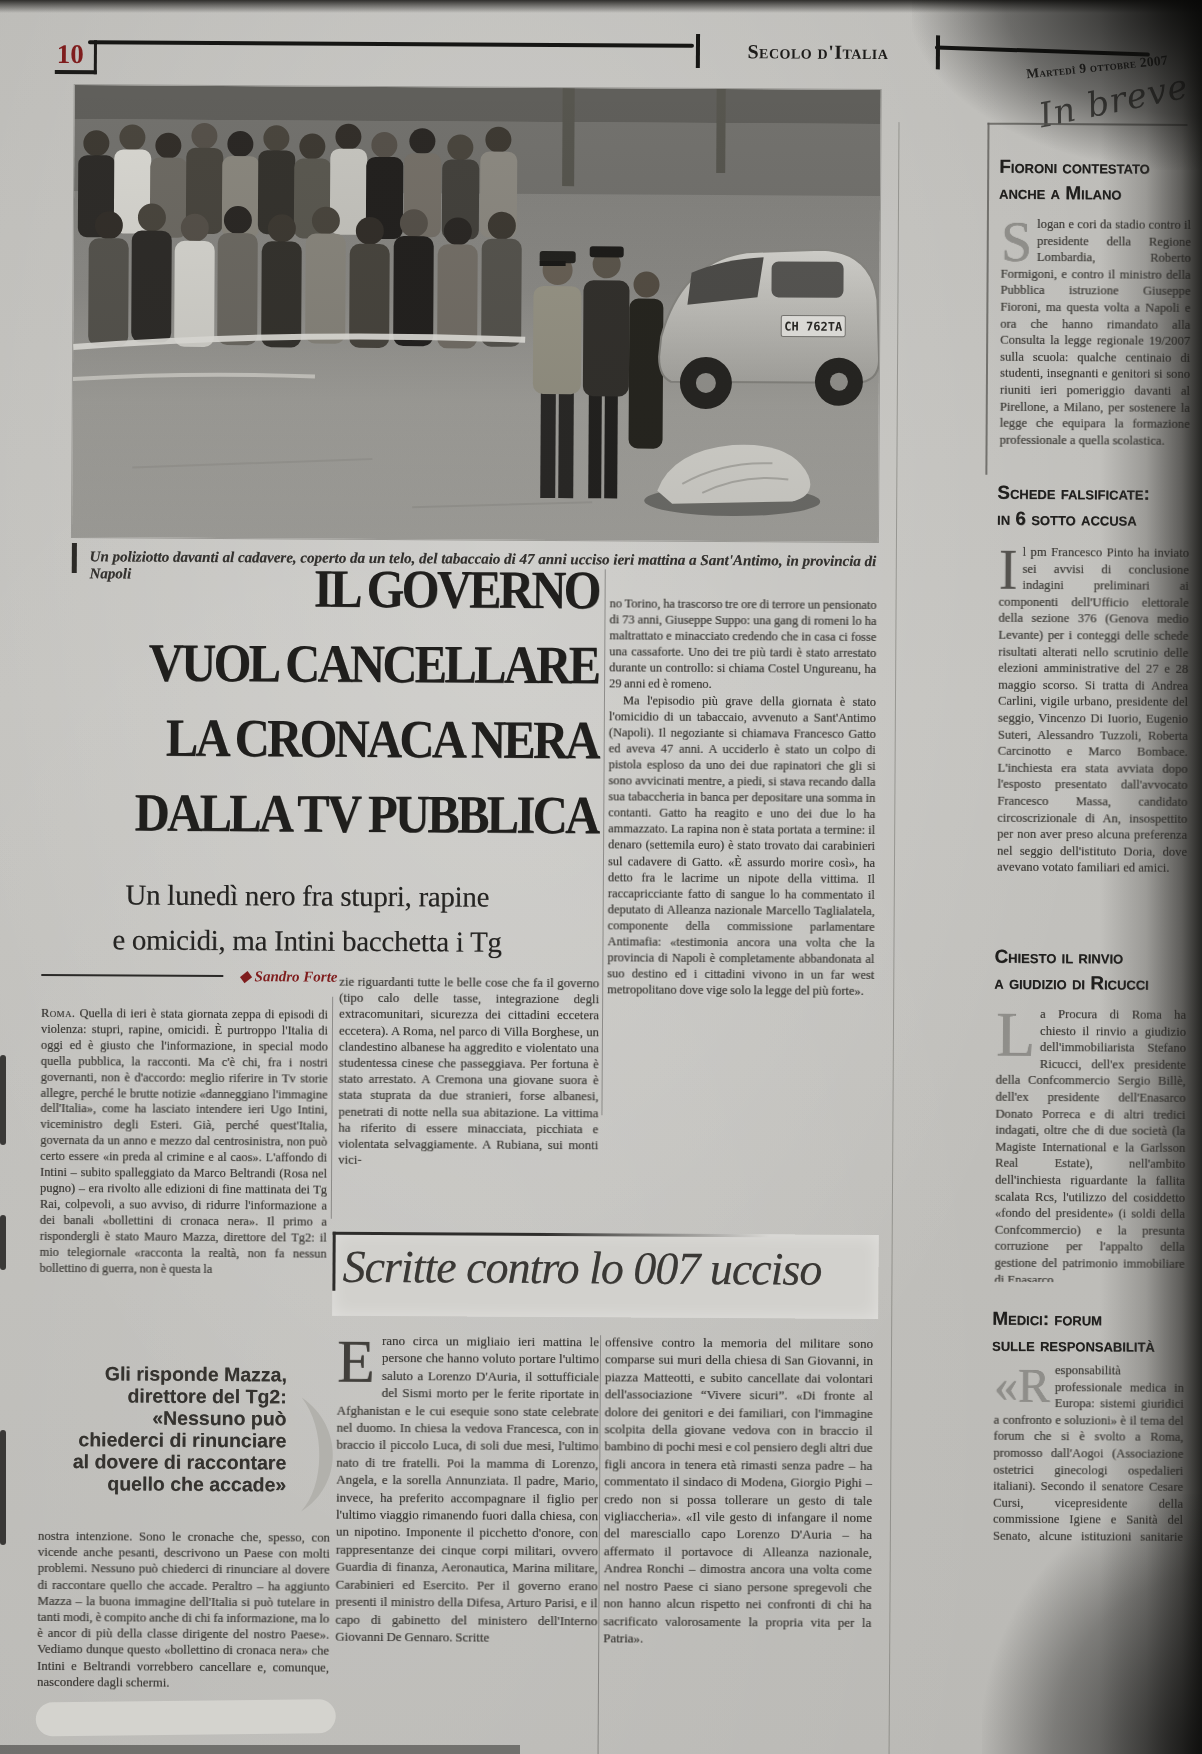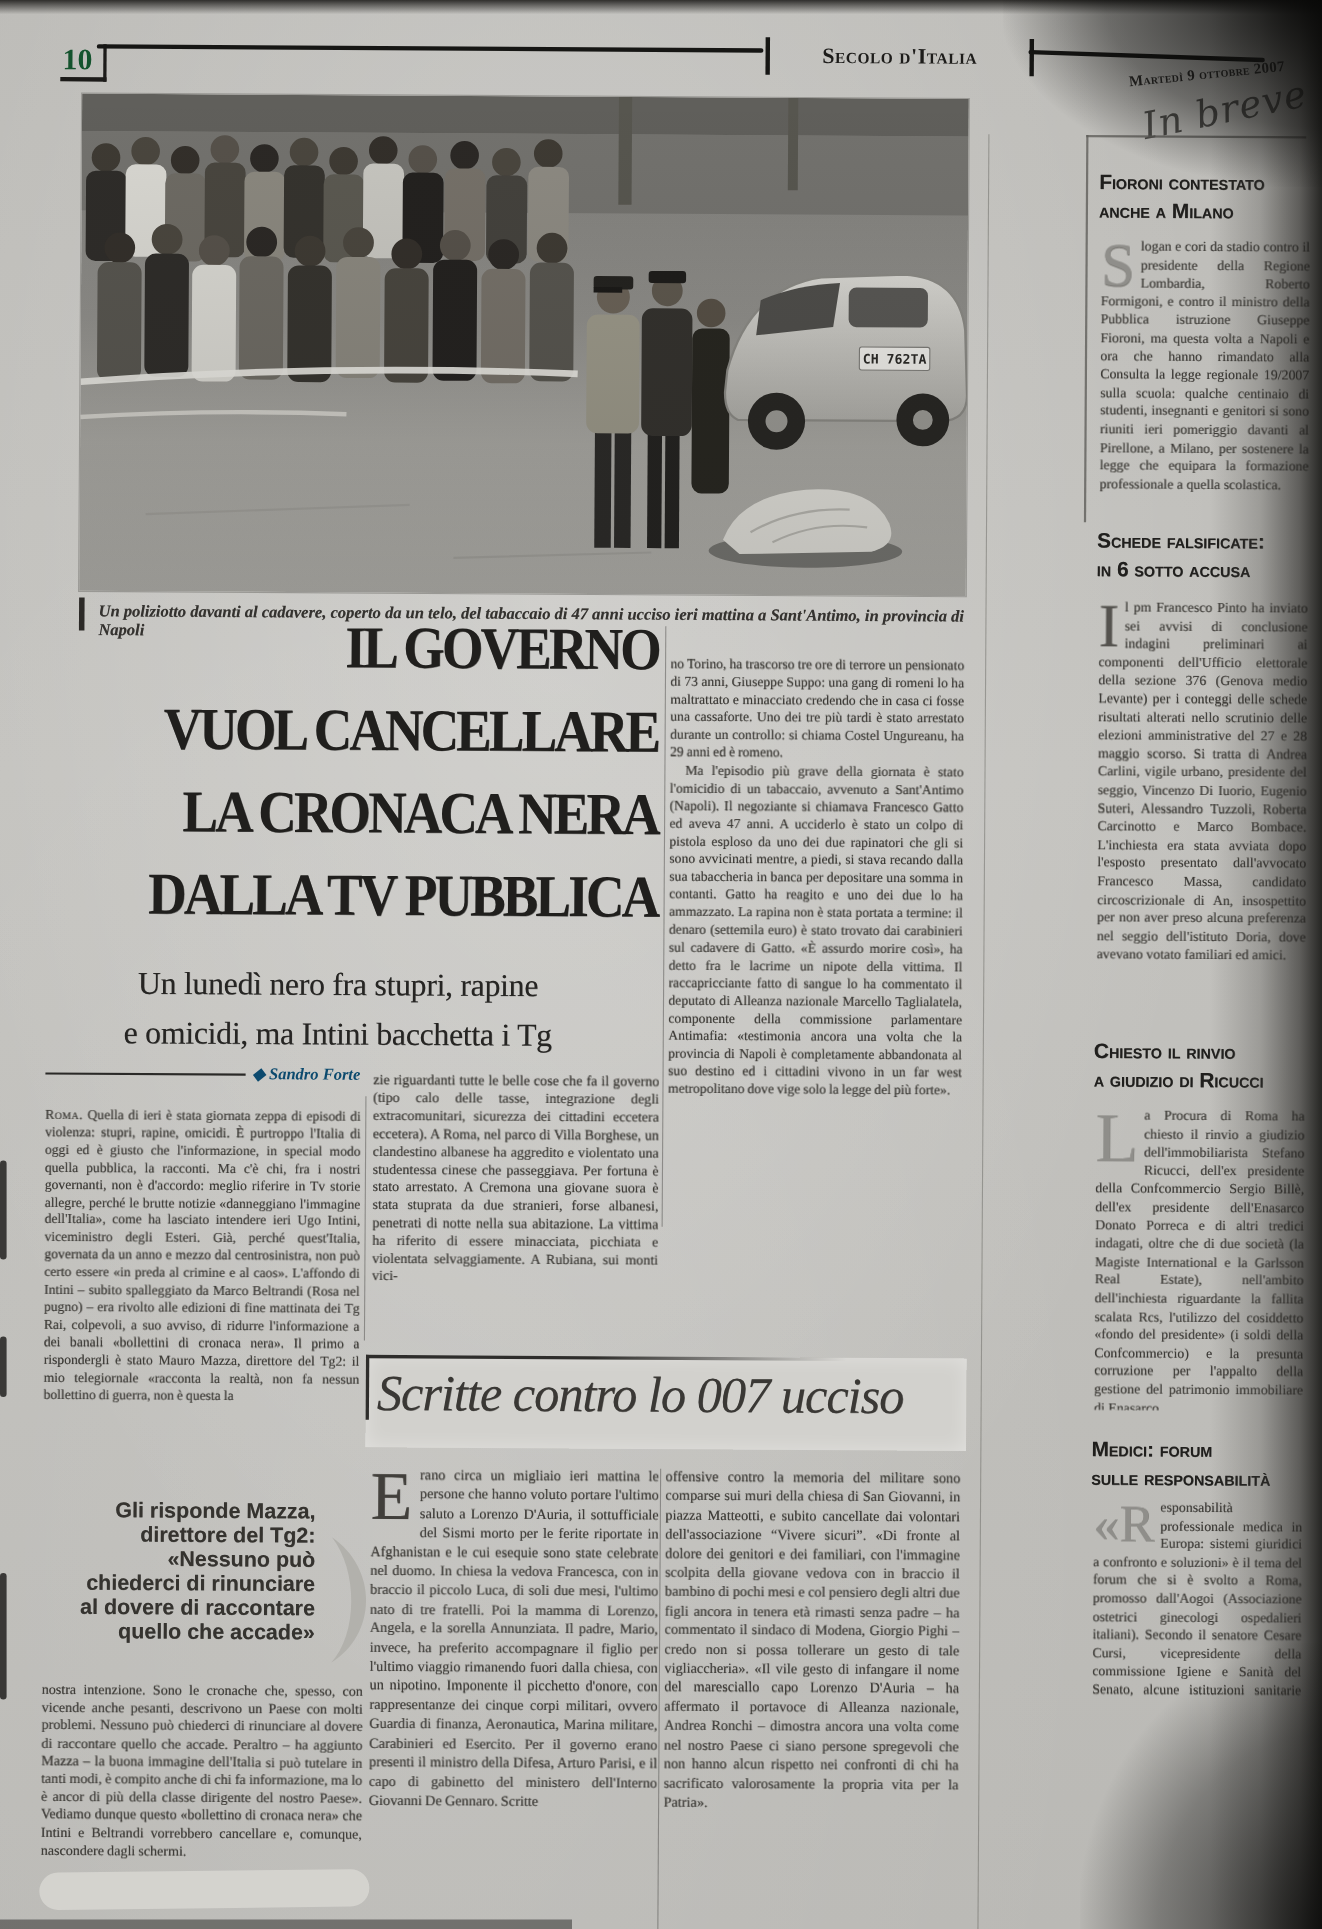--- a/index.html
+++ b/index.html
@@ -6,21 +6,21 @@
   #stage{position:relative;width:1202px;height:1754px;overflow:hidden;
          background:#b6b5b1;font-family:"Liberation Serif",serif;}
   #paper{position:absolute;inset:0;
          background:
            radial-gradient(ellipse at 42% 30%, rgba(255,255,255,.22), rgba(255,255,255,0) 62%),
            radial-gradient(ellipse at 30% 80%, rgba(255,255,255,.10), rgba(255,255,255,0) 55%),
            linear-gradient(#bdbcb8,#c3c2be 40%,#bab9b5);}
   .content{position:absolute;inset:0;transform:rotate(.35deg);transform-origin:60px 40px;}
 
   
-  .pagenum{position:absolute;left:55px;top:40px;font-size:27px;font-weight:bold;color:#14532d;
+  .pagenum{position:absolute;left:55px;top:40px;font-size:27px;font-weight:bold;color:#7f1d1d;
            padding:0 10px 2px 2px;border-right:3px solid #1c1b19;border-bottom:4px solid #1c1b19;line-height:28px;}
   .hrule{position:absolute;height:4px;background:#161614;border-radius:2px;}
   .r1{left:88px;top:40px;width:606px;}
   .r2{left:935px;top:40px;width:215px;transform:rotate(1.6deg);transform-origin:left center;}
   .masthead{position:absolute;left:696px;top:30px;width:236px;height:34px;display:flex;align-items:center;justify-content:center;
             border-left:4px solid #161614;border-right:4px solid #161614;
             font-variant:small-caps;font-weight:bold;font-size:20px;letter-spacing:.5px;color:#1d1c1a;}
   .dateline-top{position:absolute;left:1026px;top:50px;width:200px;transform:rotate(-6deg);
             font-variant:small-caps;font-weight:bold;font-size:13.5px;color:#2b2a28;letter-spacing:.3px;}
 
@@ -36,21 +36,21 @@
   .headline{position:absolute;right:600px;top:550px;text-align:right;color:#201f1d;
             font-weight:bold;font-size:54px;line-height:75px;letter-spacing:-3px;
             transform:scaleX(.9);transform-origin:right top;
             text-shadow:.4px .4px .6px rgba(32,31,29,.5);}
   .headline div{white-space:nowrap;}
   .subhead{position:absolute;left:40px;top:872px;width:545px;text-align:center;
            font-size:29px;line-height:45px;color:#262523;letter-spacing:-.3px;
            text-shadow:.3px .3px .5px rgba(38,37,35,.45);}
   .byline{position:absolute;left:47px;top:966px;width:290px;display:flex;align-items:center;}
   .byline .brule{flex:0 0 182px;height:2px;background:#2a2927;}
-  .byline .bname{margin-left:6px;font-style:italic;font-weight:bold;font-size:15px;color:#0c4a6e;white-space:nowrap;}
+  .byline .bname{margin-left:16px;font-style:italic;font-weight:bold;font-size:15px;color:#7f1d1d;white-space:nowrap;}
 
   .bodytext{position:absolute;text-align:justify;color:#3a3834;font-size:12.8px;line-height:16.2px;
             overflow:hidden;hyphens:auto;word-spacing:-.4px;
             filter:blur(.25px);text-shadow:.2px .2px .45px rgba(55,52,48,.55);}
   .bodytext p{margin:0;}
   .bodytext p + p{text-indent:14px;}
   .c1a{left:47px;top:1006px;width:287px;height:348px;font-size:12.4px;line-height:15.9px;}
   .c1b{left:47px;top:1528px;width:292px;height:226px;}
   .c2 {left:345px;top:972px;width:260px;height:243px;}
   .c3 {left:613px;top:592px;width:267px;height:520px;font-size:12.4px;line-height:16.1px;}

